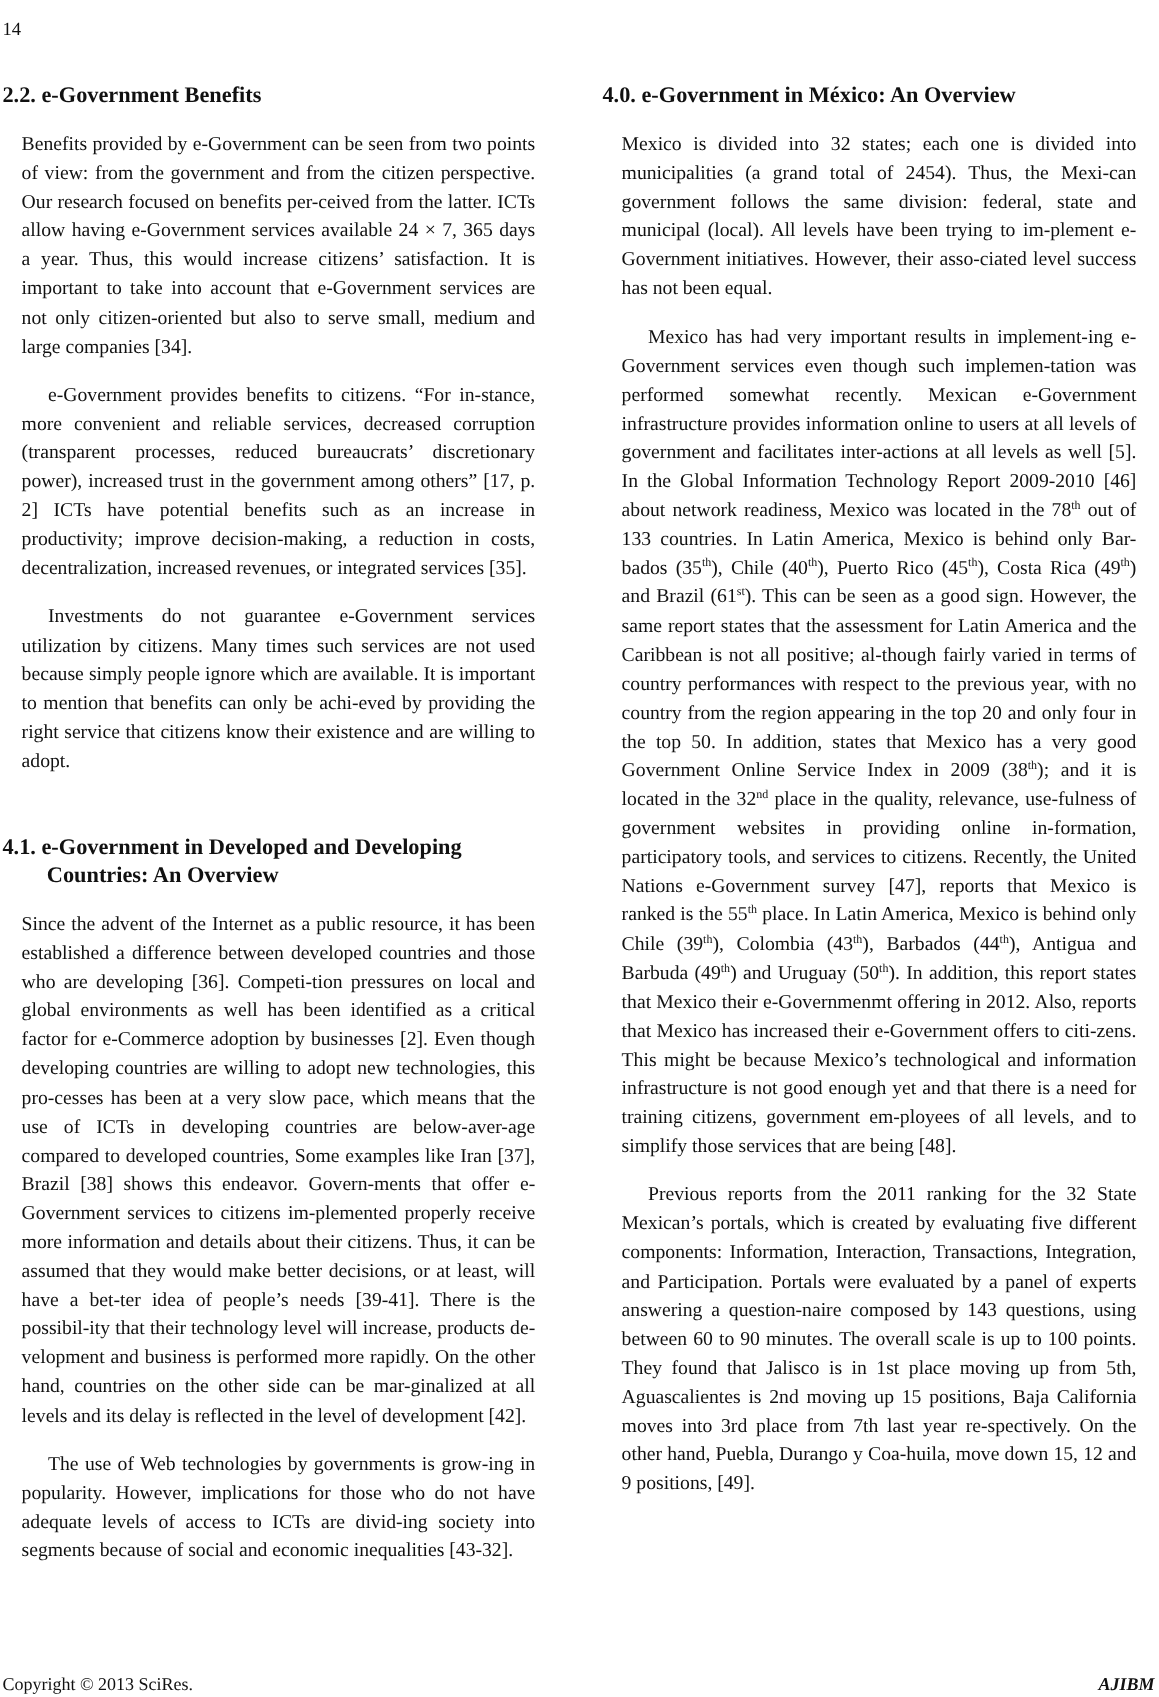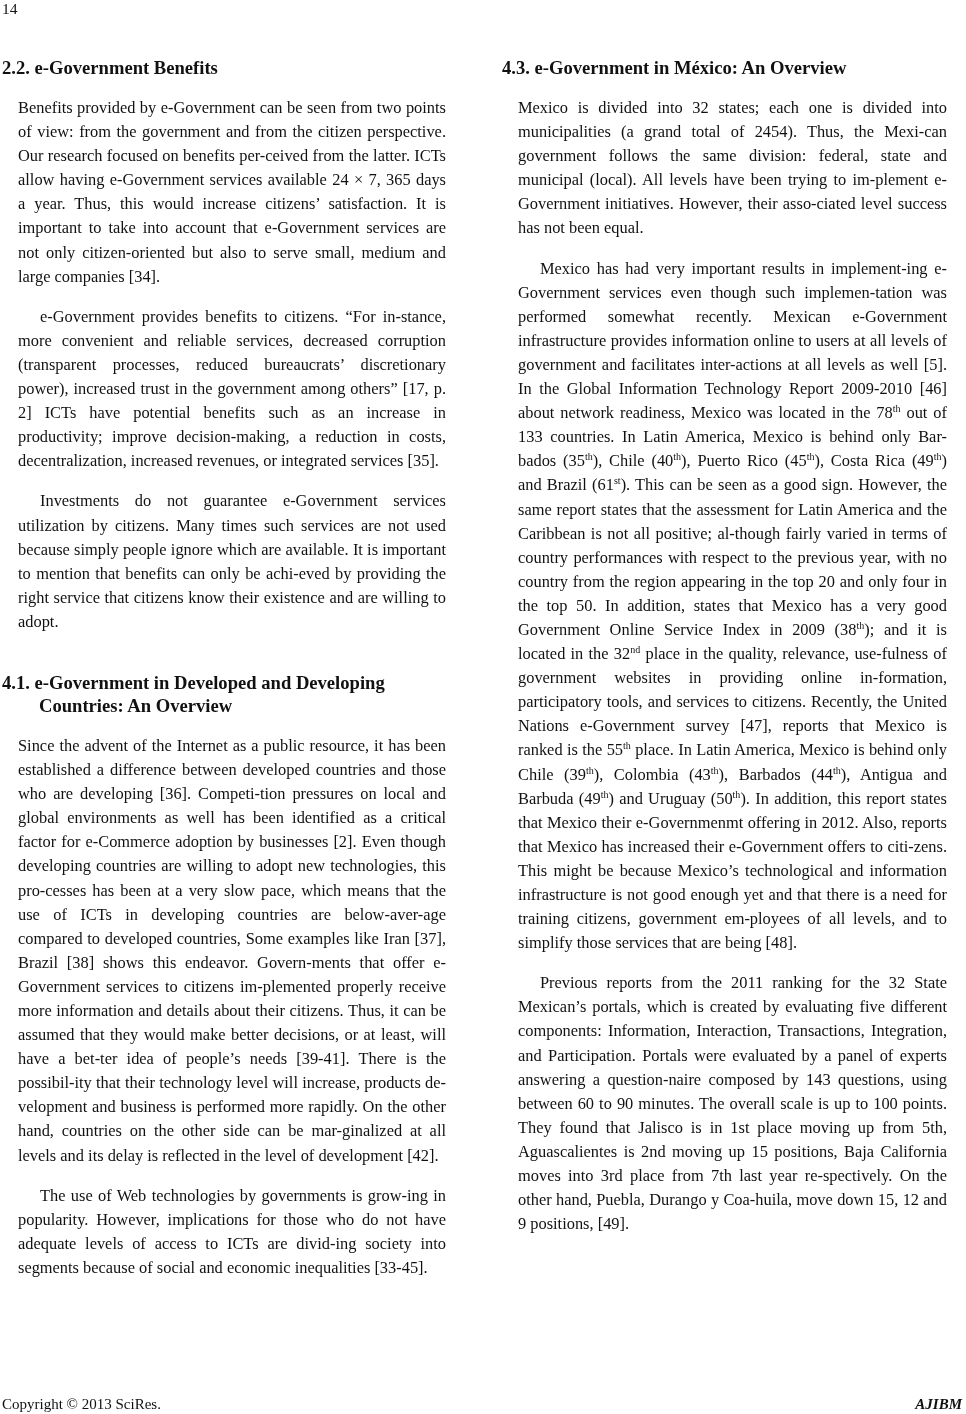--- a/index.html
+++ b/index.html
@@ -1,26 +1,26 @@
 <!DOCTYPE html>
 <html><head>
 <meta charset="utf-8">
 <style>
   html, body { margin:0; padding:0; background:#ffffff; }
   body { width:966px; height:1414px; position:relative; overflow:hidden;
          font-family:"Liberation Serif", "DejaVu Serif", serif; color:#111; }
-  .running-head { position:absolute; top:0; left:0; width:835px; height:22px; font-size:15.5px; }
+  .running-head { position:absolute; top:16px; left:0; width:835px; height:22px; font-size:15.5px; }
   .page-num { position:absolute; left:2px; top:0; }
   .head-title { position:absolute; left:96px; top:0; letter-spacing:-0.1px; }
   .col { position:absolute; top:52px; width:460px; font-size:16.4px; line-height:24.1px; }
   .col-left { left:2px; }
   .col-right { left:502px; width:461px; }
   .col p { margin:16px; text-align:justify; text-justify:inter-word; hyphens:none; }
   .col p.indent { text-indent:22px; }
-  h2 { font-size:18.6px; font-weight:bold; margin:4px 0 10px 0; line-height:24px; }
+  h2 { font-size:18.6px; font-weight:bold; margin:16px 0 10px 0; line-height:24px; }
   h2.multi { padding-left:37px; text-indent:-37px; line-height:23.5px; }
   .gap-sec { height:17px; }
   sup { font-size:10px; line-height:0; vertical-align:6px; }
   .footer { position:absolute; top:1396px; left:0; width:966px; font-size:15px; }
   .copyright { position:absolute; left:2px; top:0; }
   .journal { position:absolute; right:4px; top:0; font-weight:bold; font-style:italic; }
 </style>
 </head>
 <body>
 
@@ -29,25 +29,25 @@
 </div>
 
 <div class="col col-left">
   <h2>2.2. e-Government Benefits</h2>
   <p>Benefits provided by e-Government can be seen from two points of view: from the government and from the citizen perspective. Our research focused on benefits per-ceived from the latter. ICTs allow having e-Government services available 24 × 7, 365 days a year. Thus, this would increase citizens’ satisfaction. It is important to take into account that e-Government services are not only citizen-oriented but also to serve small, medium and large companies [34].</p>
   <p class="indent">e-Government provides benefits to citizens. “For in-stance, more convenient and reliable services, decreased corruption (transparent processes, reduced bureaucrats’ discretionary power), increased trust in the government among others” [17, p. 2] ICTs have potential benefits such as an increase in productivity; improve decision-making, a reduction in costs, decentralization, increased revenues, or integrated services [35].</p>
   <p class="indent">Investments do not guarantee e-Government services utilization by citizens. Many times such services are not used because simply people ignore which are available. It is important to mention that benefits can only be achi-eved by providing the right service that citizens know their existence and are willing to adopt.</p>
   <div class="gap-sec"></div>
   <h2 class="multi"><span>4.1.</span> <span>e-Government in Developed and Developing Countries: An Overview</span></h2>
   <p>Since the advent of the Internet as a public resource, it has been established a difference between developed countries and those who are developing [36]. Competi-tion pressures on local and global environments as well has been identified as a critical factor for e-Commerce adoption by businesses [2]. Even though developing countries are willing to adopt new technologies, this pro-cesses has been at a very slow pace, which means that the use of ICTs in developing countries are below-aver-age compared to developed countries, Some examples like Iran [37], Brazil [38] shows this endeavor. Govern-ments that offer e-Government services to citizens im-plemented properly receive more information and details about their citizens. Thus, it can be assumed that they would make better decisions, or at least, will have a bet-ter idea of people’s needs [39-41]. There is the possibil-ity that their technology level will increase, products de-velopment and business is performed more rapidly. On the other hand, countries on the other side can be mar-ginalized at all levels and its delay is reflected in the level of development [42].</p>
-  <p class="indent">The use of Web technologies by governments is grow-ing in popularity. However, implications for those who do not have adequate levels of access to ICTs are divid-ing society into segments because of social and economic inequalities [33-45].</p>
+  <p class="indent">The use of Web technologies by governments is grow-ing in popularity. However, implications for those who do not have adequate levels of access to ICTs are divid-ing society into segments because of social and economic inequalities [43-32].</p>
 </div>
 
 <div class="col col-right">
-  <h2>4.3. e-Government in México: An Overview</h2>
+  <h2>4.0. e-Government in México: An Overview</h2>
   <p>Mexico is divided into 32 states; each one is divided into municipalities (a grand total of 2454). Thus, the Mexi-can government follows the same division: federal, state and municipal (local). All levels have been trying to im-plement e-Government initiatives. However, their asso-ciated level success has not been equal.</p>
   <p class="indent"><span>Mexico has had very important results in implement-ing e-Government services even though such implemen-tation was performed somewhat recently. Mexican e-Government infrastructure provides information online to users at all levels of government and facilitates inter-actions at all levels as well [5]. In the Global Information Technology Report 2009-2010 [46] about network readiness, Mexico was located in the 78</span><sup>th</sup><span> out of 133 countries. In Latin America, Mexico is behind only Bar-bados (35</span><sup>th</sup><span>), Chile (40</span><sup>th</sup><span>), Puerto Rico (45</span><sup>th</sup><span>), Costa Rica (49</span><sup>th</sup><span>) and Brazil (61</span><sup>st</sup><span>). This can be seen as a good sign. However, the same report states that the assessment for Latin America and the Caribbean is not all positive; al-though fairly varied in terms of country performances with respect to the previous year, with no country from the region appearing in the top 20 and only four in the top 50. In addition, states that Mexico has a very good Government Online Service Index in 2009 (38</span><sup>th</sup><span>); and it is located in the 32</span><sup>nd</sup><span> place in the quality, relevance, use-fulness of government websites in providing online in-formation, participatory tools, and services to citizens. Recently, the United Nations e-Government survey [47], reports that Mexico is ranked is the 55</span><sup>th</sup><span> place. In Latin America, Mexico is behind only Chile (39</span><sup>th</sup><span>), Colombia (43</span><sup>th</sup><span>), Barbados (44</span><sup>th</sup><span>), Antigua and Barbuda (49</span><sup>th</sup><span>) and Uruguay (50</span><sup>th</sup><span>). In addition, this report states that Mexico their e-Governmenmt offering in 2012. Also, reports that Mexico has increased their e-Government offers to citi-zens. This might be because Mexico’s technological and information infrastructure is not good enough yet and that there is a need for training citizens, government em-ployees of all levels, and to simplify those services that are being [48].</span></p>
   <p class="indent">Previous reports from the 2011 ranking for the 32 State Mexican’s portals, which is created by evaluating five different components: Information, Interaction, Transactions, Integration, and Participation. Portals were evaluated by a panel of experts answering a question-naire composed by 143 questions, using between 60 to 90 minutes. The overall scale is up to 100 points. They found that Jalisco is in 1st place moving up from 5th, Aguascalientes is 2nd moving up 15 positions, Baja California moves into 3rd place from 7th last year re-spectively. On the other hand, Puebla, Durango y Coa-huila, move down 15, 12 and 9 positions, [49].</p>
 </div>
 
 <div class="footer">
   <span class="copyright">Copyright © 2013 SciRes.</span>
   <span class="journal">AJIBM</span>
 </div>
 

